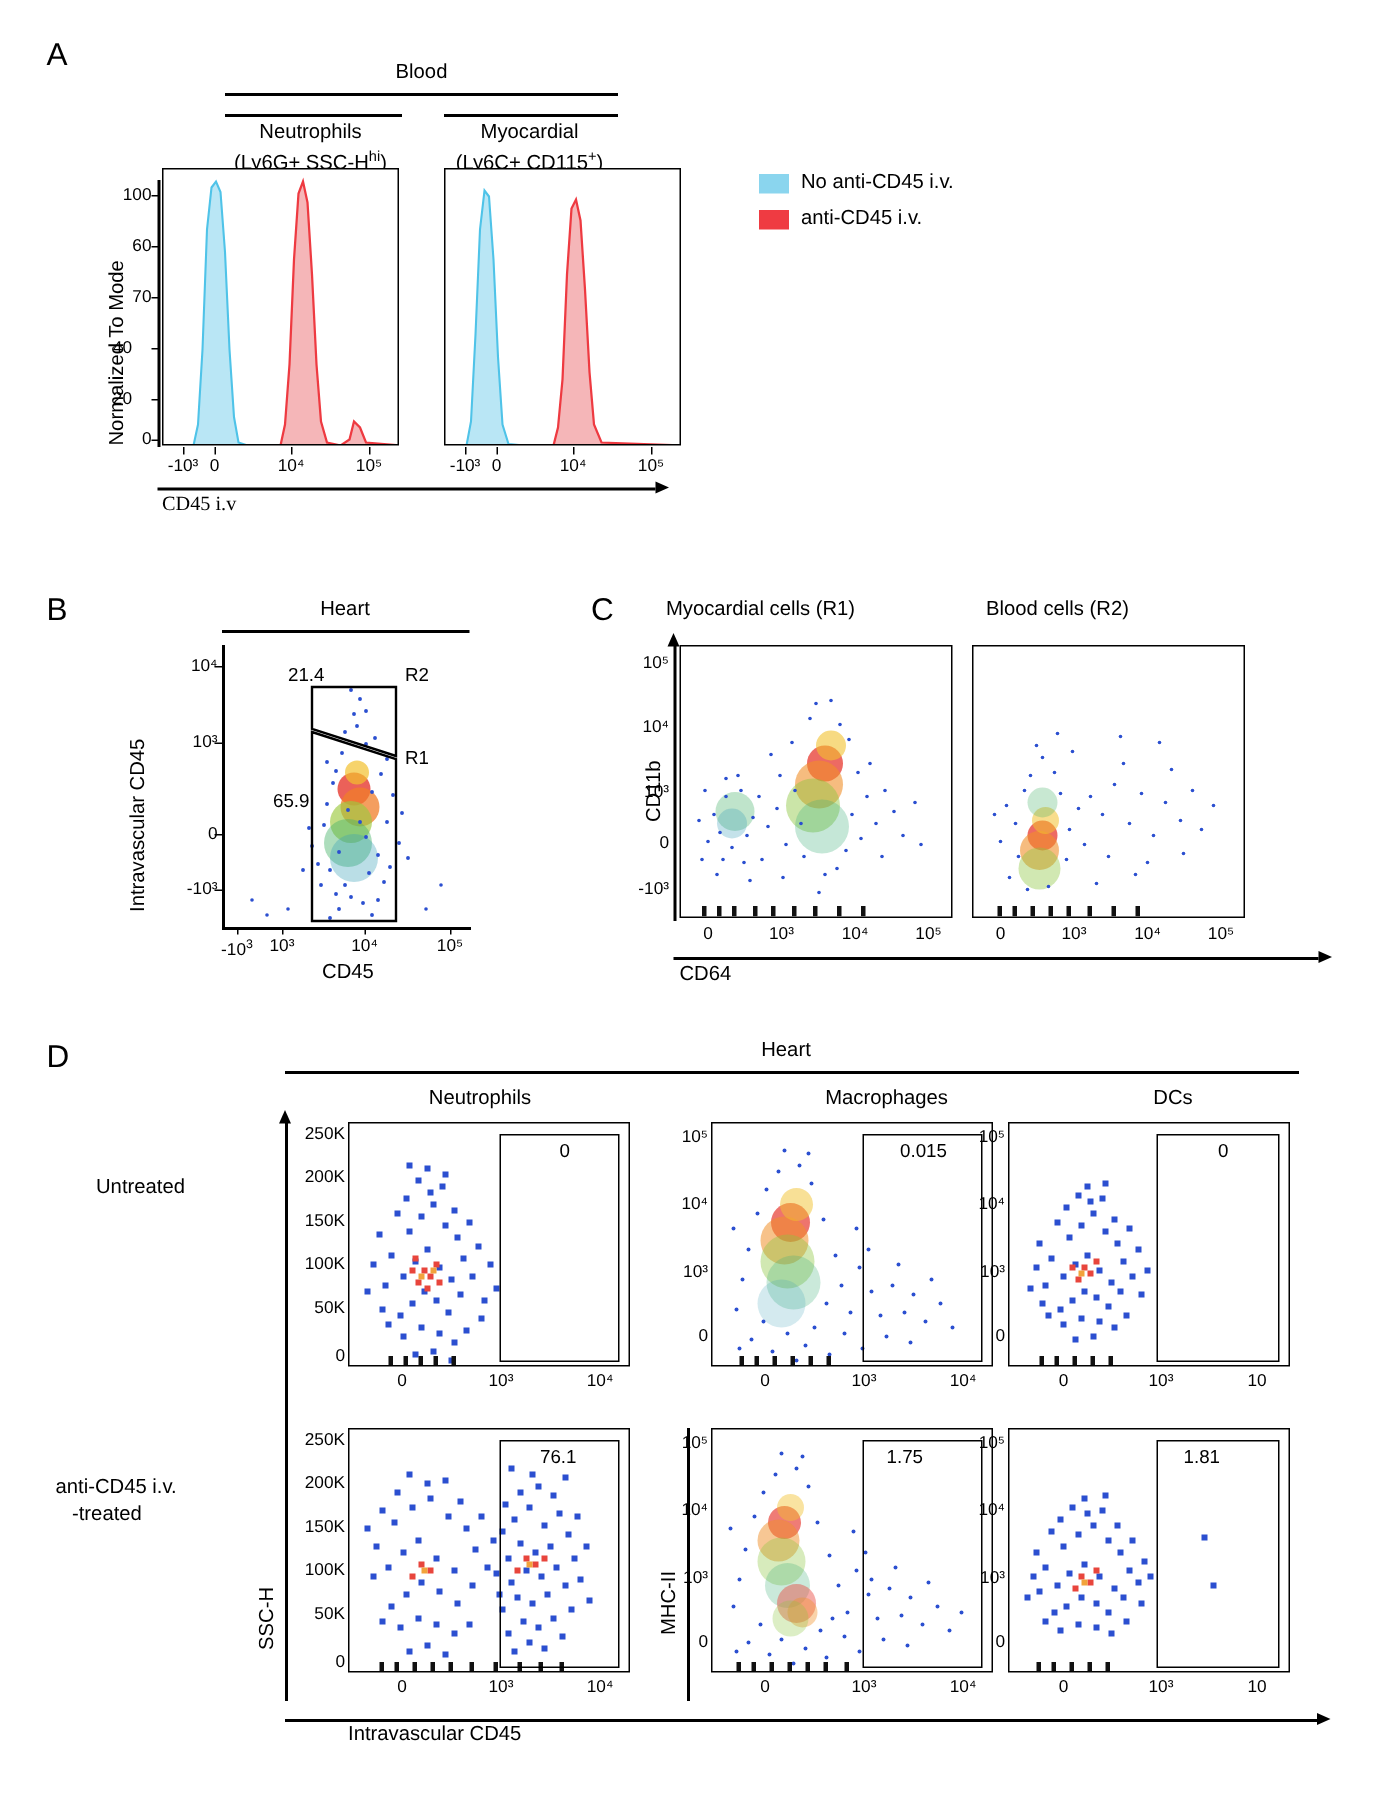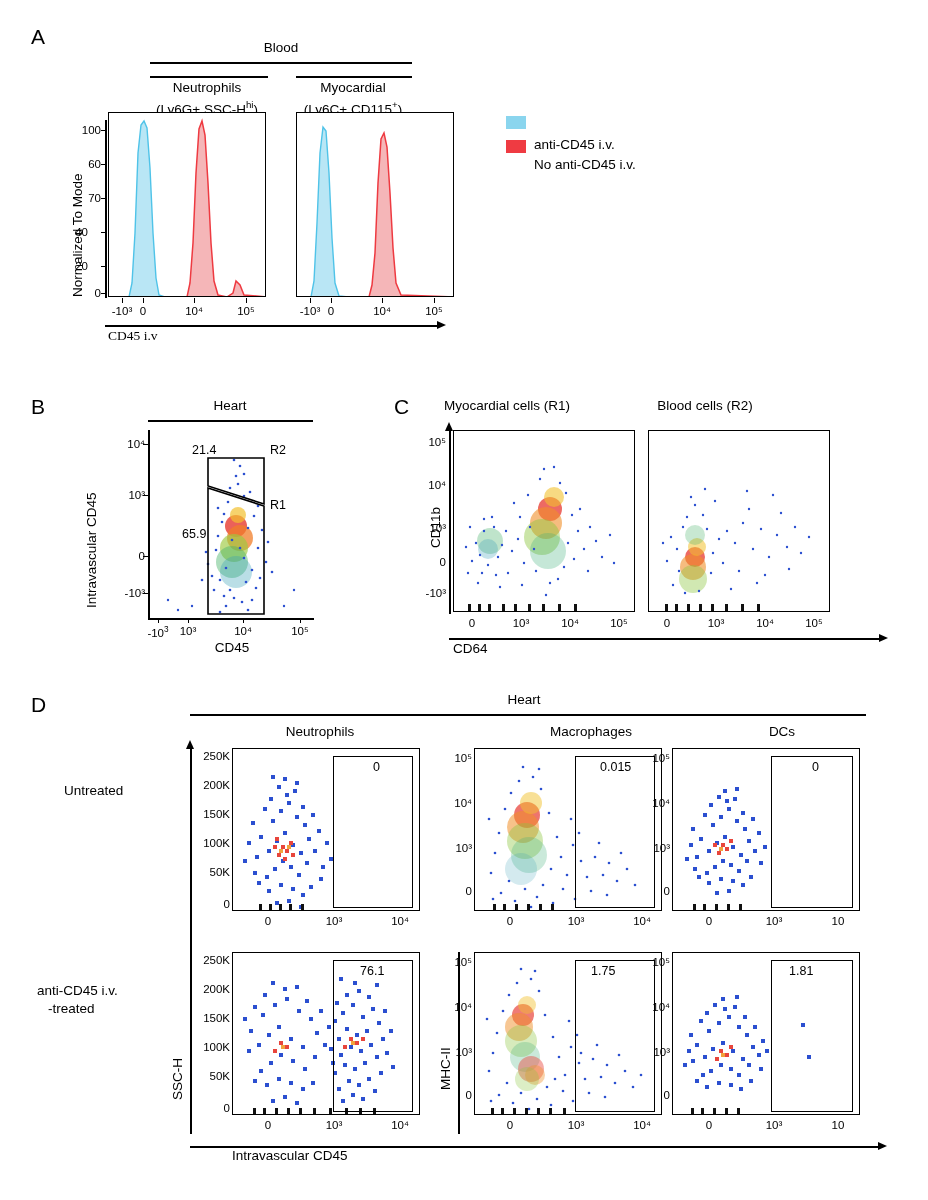--- a/index.html
+++ b/index.html
@@ -158,21 +158,21 @@
 <div class="tnum c" style="left:310px; top:305px;">-10³</div>
 <div class="tnum c" style="left:331px; top:305px;">0</div>
 <div class="tnum c" style="left:382px; top:305px;">10⁴</div>
 <div class="tnum c" style="left:434px; top:305px;">10⁵</div>
 
 <div class="arrowline" style="left:105px; top:325px; width:332px;"></div>
 <div class="arrowhead" style="left:437px; top:321px;"></div>
 <div class="lbl" style="left:108px; top:328px;font-family:Liberation Serif, serif;">CD45 i.v</div>
 
 <div class="legend-swatch" style="left:506px; top:116px; background:#8ad5ee;"></div>
-<div class="lbl" style="left:534px; top:113px;margin-top:44px;">No anti-CD45 i.v.</div>
+<div class="lbl" style="left:534px; top:113px;">No anti-CD45 i.v.</div>
 <div class="legend-swatch" style="left:506px; top:140px; background:#ef3b42;"></div>
 <div class="lbl" style="left:534px; top:137px;">anti-CD45 i.v.</div>
 
 <div class="panel-letter" style="left:31px; top:395px;">B</div>
 
 <div class="lbl center" style="left:230px; top:398px;">Heart</div>
 <div class="rule" style="left:148px; top:420px; width:165px;"></div>
 
 <div class="vrot" style="left:84px; top:608px;">Intravascular CD45</div>
 <div class="axisline" style="left:148px; top:430px; width:1.5px; height:188px;"></div>

